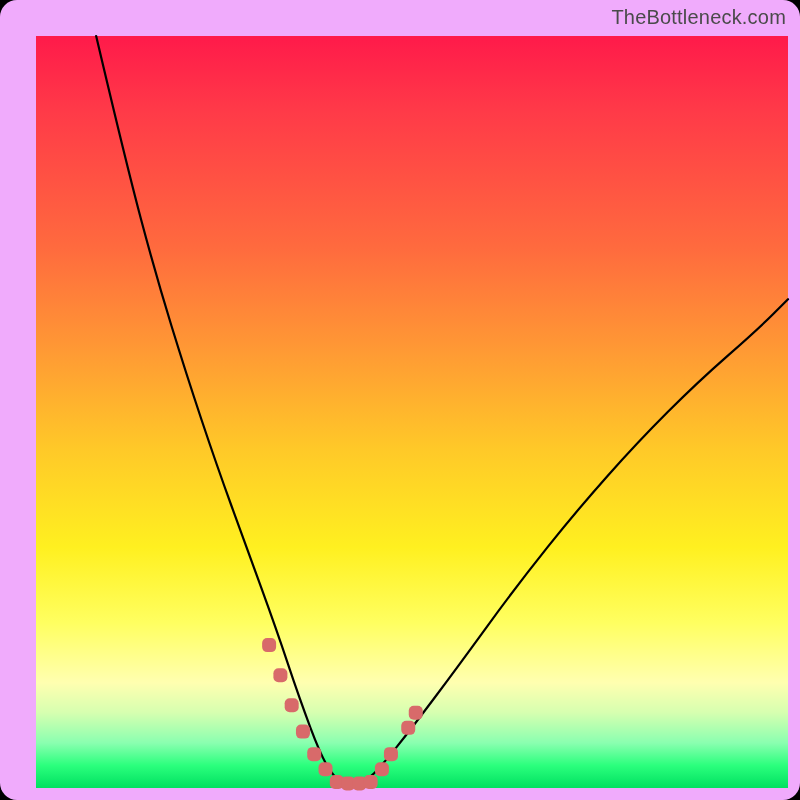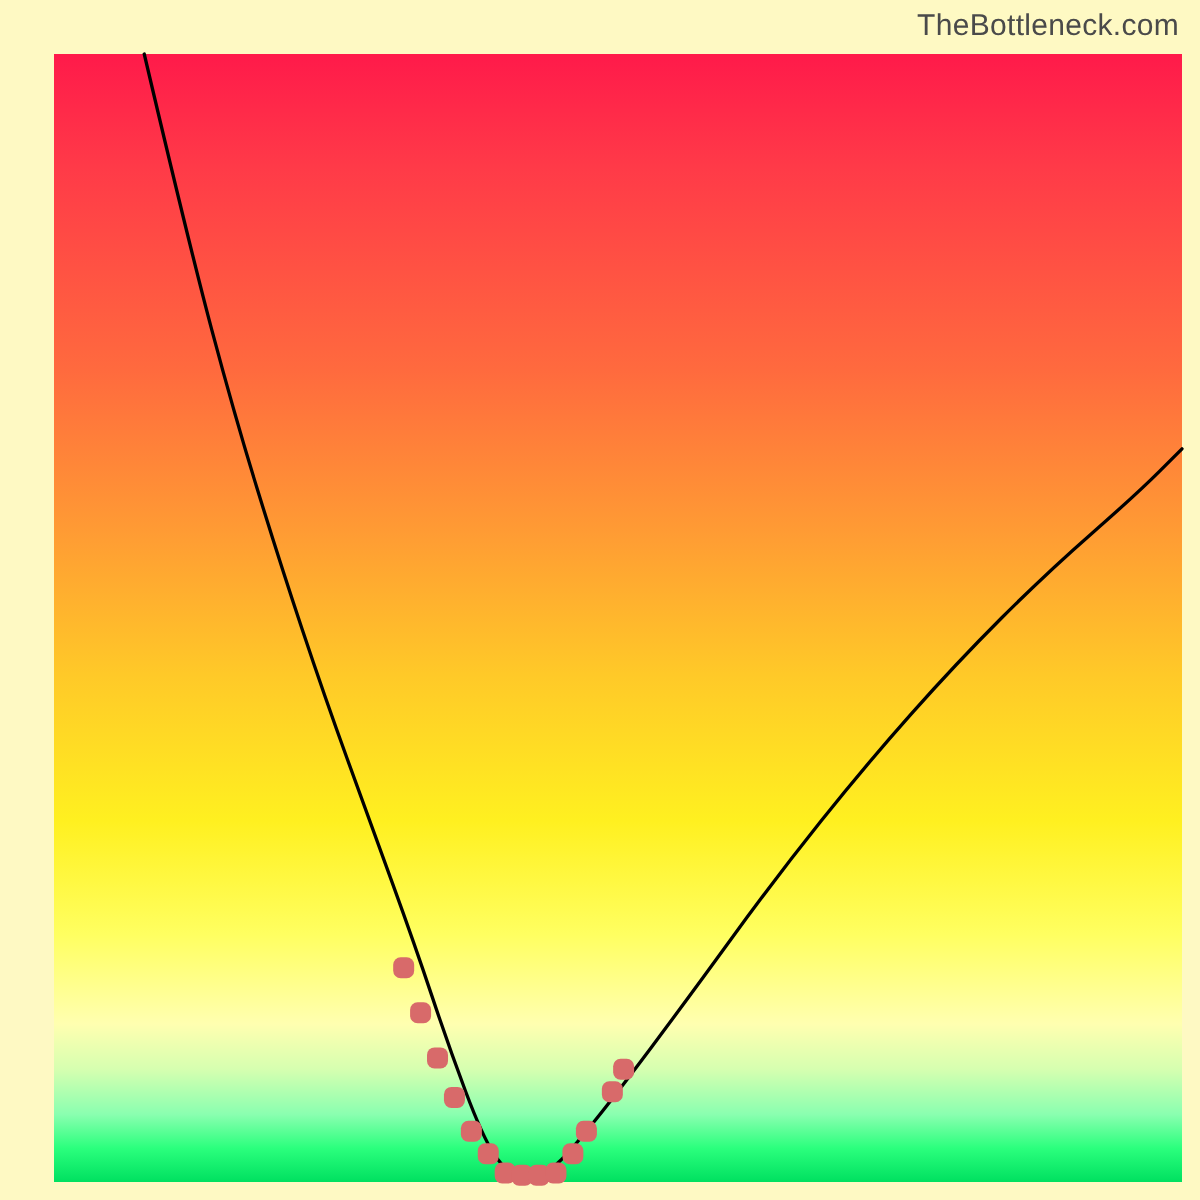--- a/index.html
+++ b/index.html
@@ -10,21 +10,22 @@
     overflow: hidden;
     background: #000;
     font-family: Arial, Helvetica, sans-serif;
   }
   .frame {
     position: absolute;
     left: 0;
     top: 0;
     width: 800px;
     height: 800px;
-    background: #fef9c3;
+    background: #f0abfc;
+    border-radius: 17px;
   }
   .plot-area {
     position: absolute;
     left: 36px;
     top: 36px;
     width: 752px;
     height: 752px;
     
     background: linear-gradient(
       to bottom,

